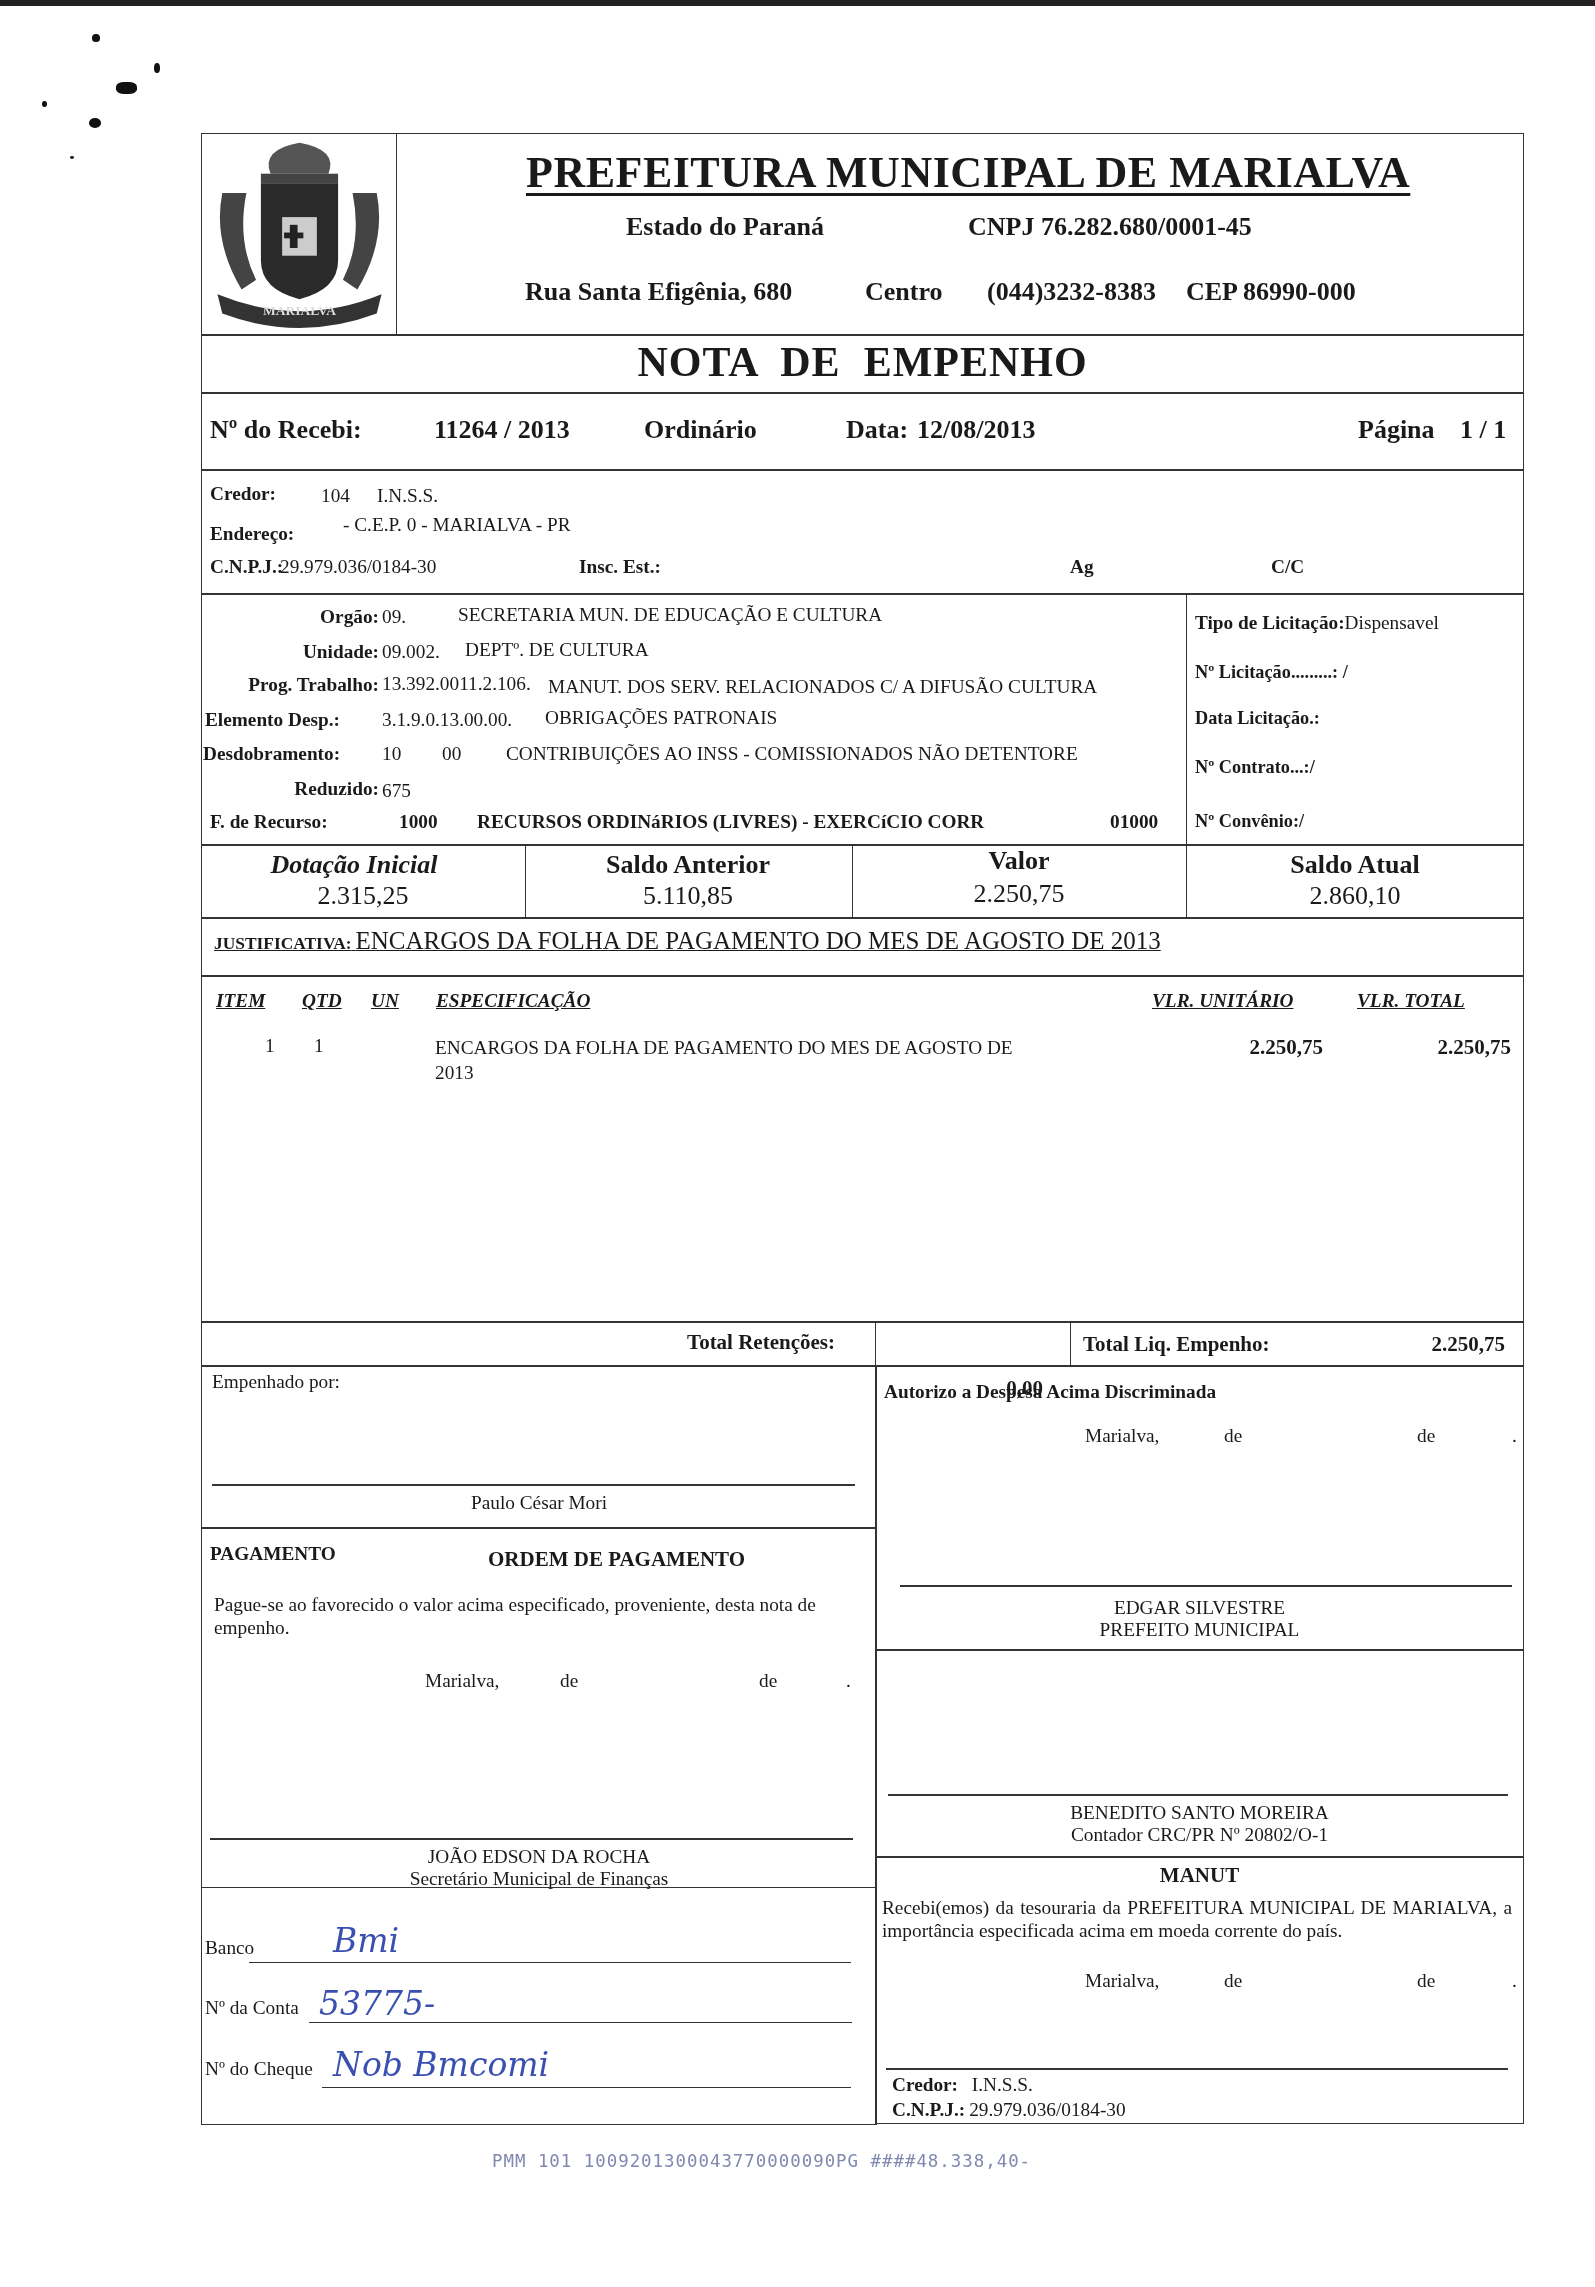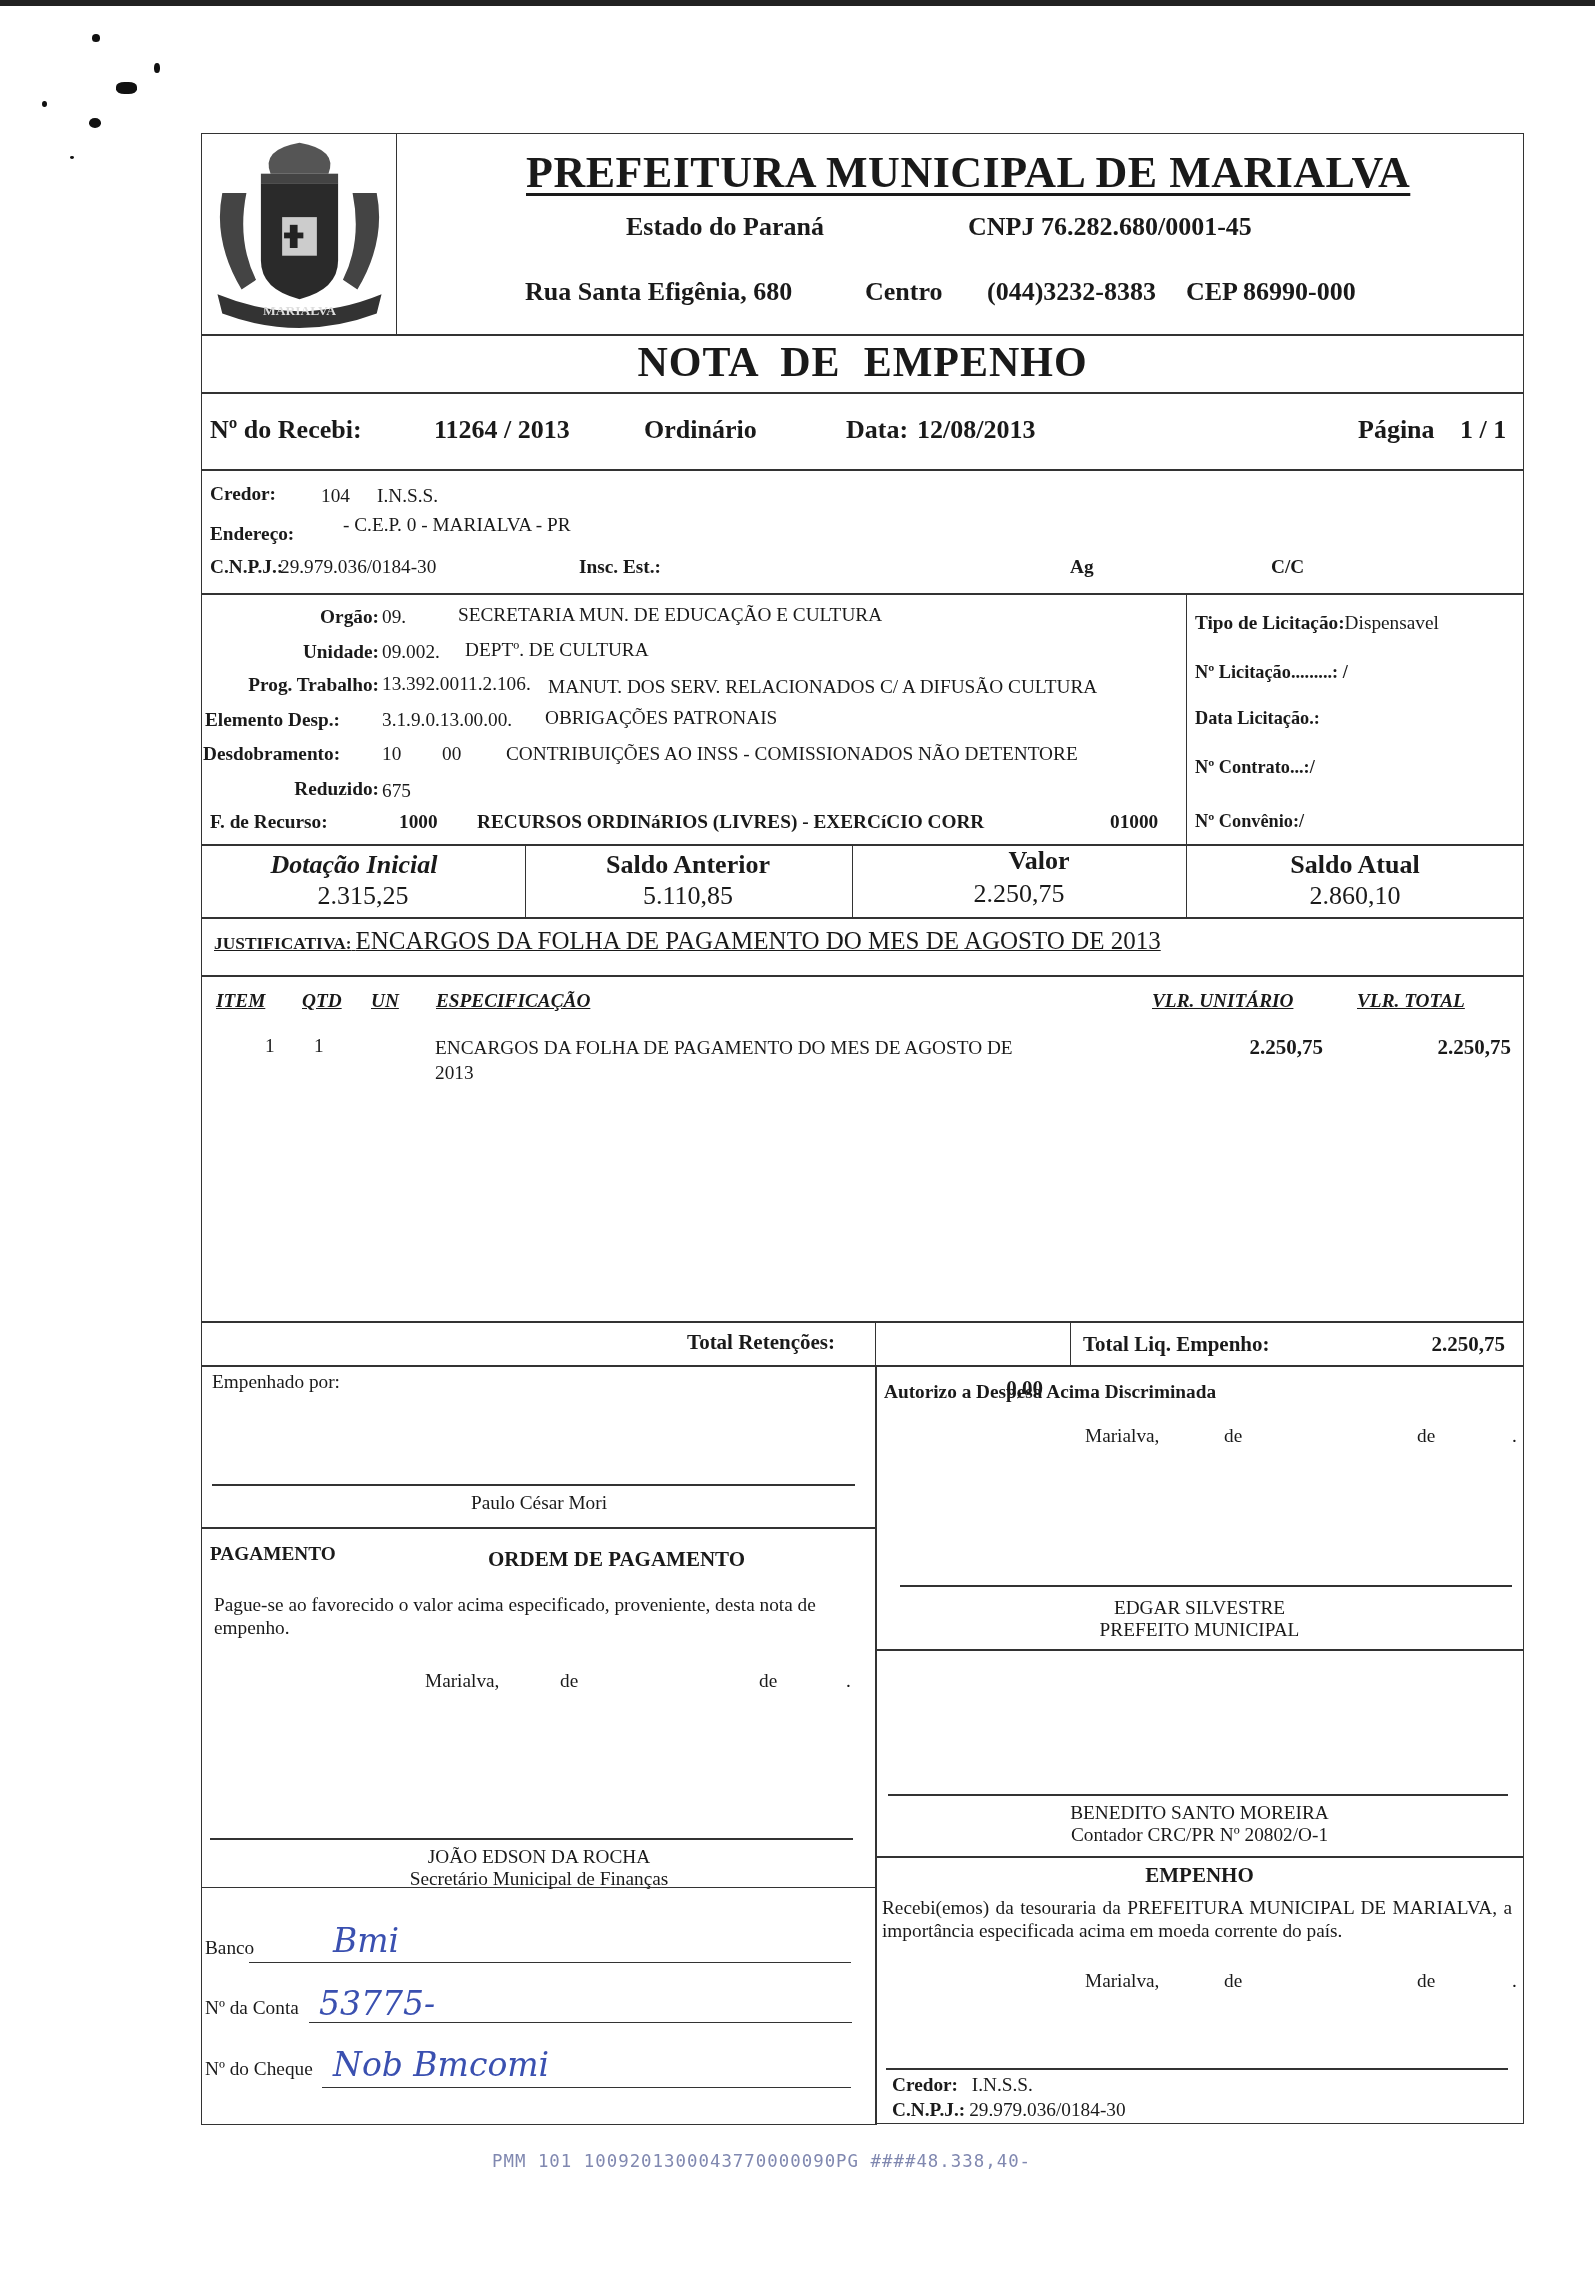--- a/index.html
+++ b/index.html
@@ -136,21 +136,21 @@
 
 <div class="frame" style="left:201px;top:844px;width:1323px;height:75px;"></div>
 <div class="vline" style="left:525px;top:844px;height:75px;"></div>
 <div class="vline" style="left:852px;top:844px;height:75px;"></div>
 <div class="vline" style="left:1186px;top:844px;height:75px;"></div>
 
 <div class="abs b f27 nowrap center" style="left:192px;top:850px;width:324px;font-style:italic;">Dotação Inicial</div>
 <div class="abs f27 nowrap center" style="left:201px;top:881px;width:324px;">2.315,25</div>
 <div class="abs b f27 nowrap center" style="left:525px;top:850px;width:326px;">Saldo Anterior</div>
 <div class="abs f27 nowrap center" style="left:525px;top:881px;width:326px;">5.110,85</div>
-<div class="abs b f27 nowrap center" style="left:852px;top:846px;width:334px;padding-left:20px;">Valor</div>
+<div class="abs b f27 nowrap center" style="left:852px;top:846px;width:334px;">Valor</div>
 <div class="abs f27 nowrap center" style="left:852px;top:879px;width:334px;">2.250,75</div>
 <div class="abs b f27 nowrap center" style="left:1186px;top:850px;width:338px;">Saldo Atual</div>
 <div class="abs f27 nowrap center" style="left:1186px;top:881px;width:338px;">2.860,10</div>
 
 <div class="frame" style="left:201px;top:917px;width:1323px;height:60px;"></div>
 <div class="abs nowrap" style="left:214px;top:927px;text-decoration:underline;">
   <span class="b" style="font-size:17.4px;">JUSTIFICATIVA:</span>
   <span style="font-size:25px;">ENCARGOS DA FOLHA DE PAGAMENTO DO MES DE AGOSTO DE 2013</span>
 </div>
 
@@ -218,21 +218,21 @@
 <div class="hline" style="left:900px;top:1585px;width:612px;"></div>
 <div class="abs f20 nowrap center" style="left:875px;top:1597px;width:649px;">EDGAR SILVESTRE</div>
 <div class="abs f20 nowrap center" style="left:875px;top:1619px;width:649px;">PREFEITO MUNICIPAL</div>
 
 <div class="frame" style="left:875px;top:1649px;width:649px;height:209px;"></div>
 <div class="hline" style="left:888px;top:1794px;width:620px;"></div>
 <div class="abs f20 nowrap center" style="left:875px;top:1802px;width:649px;">BENEDITO SANTO MOREIRA</div>
 <div class="abs f20 nowrap center" style="left:875px;top:1824px;width:649px;">Contador CRC/PR Nº 20802/O-1</div>
 
 <div class="frame" style="left:875px;top:1856px;width:649px;height:268px;"></div>
-<div class="abs b f22 nowrap center" style="left:875px;top:1863px;width:649px;">EMPENHO</div>
+<div class="abs b f22 nowrap center" style="left:875px;top:1863px;width:649px;">MANUT</div>
 <div class="abs f20" style="left:882px;top:1896px;width:630px;line-height:23px;text-align:justify;">Recebi(emos) da tesouraria da PREFEITURA MUNICIPAL DE MARIALVA, a importância especificada acima em moeda corrente do país.</div>
 <div class="abs f20 nowrap" style="left:1085px;top:1970px;">Marialva,</div>
 <div class="abs f20 nowrap" style="left:1224px;top:1970px;">de</div>
 <div class="abs f20 nowrap" style="left:1417px;top:1970px;">de</div>
 <div class="abs f20 nowrap" style="left:1512px;top:1970px;">.</div>
 <div class="hline" style="left:886px;top:2068px;width:622px;"></div>
 <div class="abs nowrap" style="left:892px;top:2074px;">
   <span class="b f20">Credor:</span>
   <span class="f20" style="margin-left:9.7px;">I.N.S.S.</span>
 </div>

